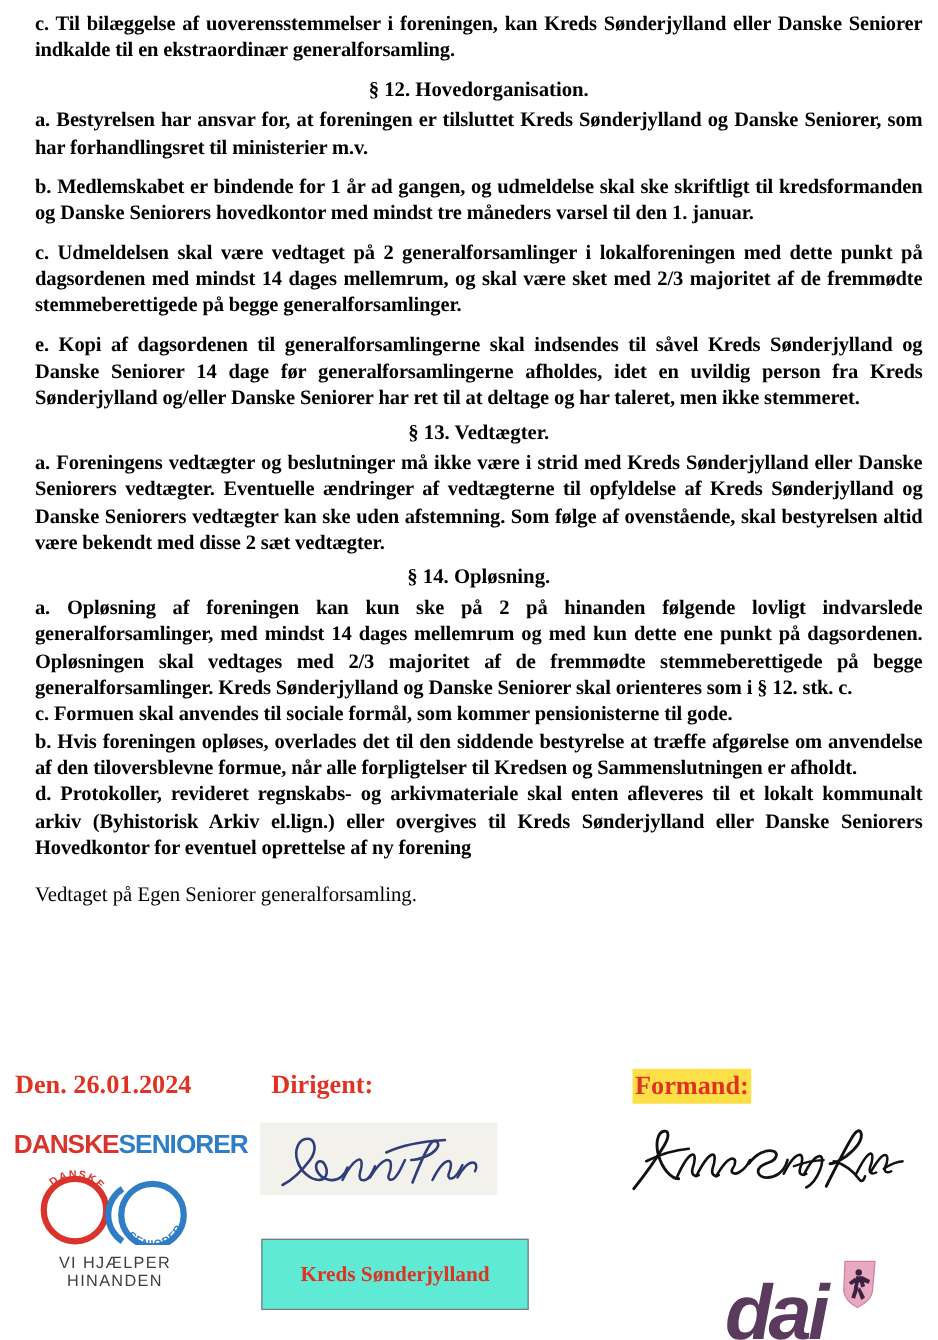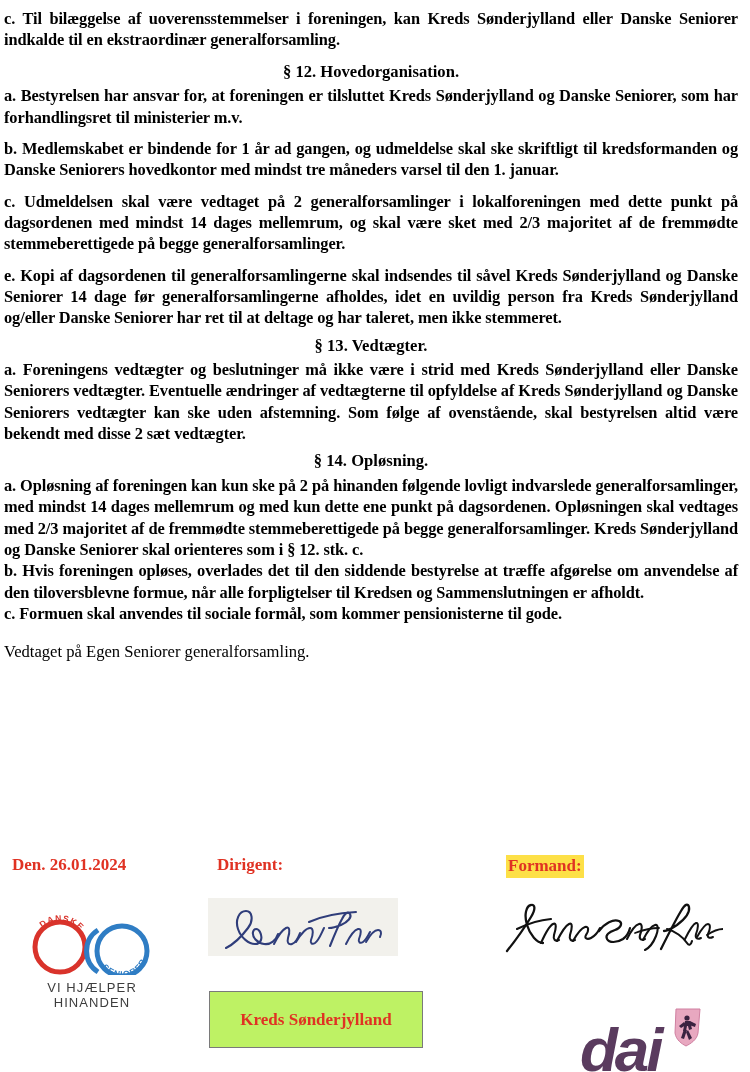--- a/index.html
+++ b/index.html
@@ -12,21 +12,21 @@
     width: 750px;
     height: 1072px;
     position: relative;
     overflow: hidden;
     font-family: "Liberation Serif", "DejaVu Serif", serif;
     color: #000000;
   }
   .page {
     position: absolute;
     inset: 0;
-    padding: 8px 12px 0 4px;
+    padding: 8px 12px 0 28px;
     box-sizing: border-box;
   }
 
   
   .para {
     font-size: 16.4px;
     font-weight: bold;
     line-height: 1.30;
     text-align: justify;
     text-justify: inter-word;
@@ -58,21 +58,21 @@
   
   .sig-labels {
     position: absolute;
     left: 12px;
     right: 12px;
     top: 855px;
     height: 30px;
   }
   .sig-label {
     position: absolute;
-    font-size: 17px;
+    font-size: 21px;
     font-weight: bold;
     color: #e03223;
     white-space: nowrap;
   }
   .sig-label.date    { left: 0px;   top: 0; }
   .sig-label.dirigent{ left: 205px; top: 0; text-align: right; }
   .sig-label.formand {
     left: 494px; top: 0;
     background: #fde047;
     padding: 1px 2px 2px 2px;
@@ -132,21 +132,21 @@
     position: absolute;
     left: 209px;
     top: 991px;
     width: 214px;
     height: 57px;
     border: 1px solid #7a7a7a;
     box-sizing: border-box;
     display: flex;
     align-items: center;
     justify-content: center;
-    background: #bef264;
+    background: #5eead4;
   }
   .kreds-box span {
     font-family: "Liberation Serif", "DejaVu Serif", serif;
     font-weight: bold;
     font-size: 17px;
     color: #e03223;
     white-space: nowrap;
   }
 
   
@@ -176,24 +176,25 @@
   <p class="para gap-sm">e. Kopi af dagsordenen til generalforsamlingerne skal indsendes til såvel Kreds Sønderjylland og Danske Seniorer 14 dage før generalforsamlingerne afholdes, idet en uvildig person fra Kreds Sønderjylland og/eller Danske Seniorer har ret til at deltage og har taleret, men ikke stemmeret.</p>
 
   <div class="heading">§ 13. Vedtægter.</div>
 
   <p class="para gap-sm">a. Foreningens vedtægter og beslutninger må ikke være i strid med Kreds Sønderjylland eller Danske Seniorers vedtægter. Eventuelle ændringer af vedtægterne til opfyldelse af Kreds Sønderjylland og Danske Seniorers vedtægter kan ske uden afstemning. Som følge af ovenstående, skal bestyrelsen altid være bekendt med disse 2 sæt vedtægter.</p>
 
   <div class="heading">§ 14. Opløsning.</div>
 
   <p class="para tight">a. Opløsning af foreningen kan kun ske på 2 på hinanden følgende lovligt indvarslede generalforsamlinger, med mindst 14 dages mellemrum og med kun dette ene punkt på dagsordenen. Opløsningen skal vedtages med 2/3 majoritet af de fremmødte stemmeberettigede på begge generalforsamlinger. Kreds Sønderjylland og Danske Seniorer skal orienteres som i § 12. stk. c.</p>
 
+  <p class="para tight last">c. Formuen skal anvendes til sociale formål, som kommer pensionisterne til gode.</p>
+
   <p class="para tight">b. Hvis foreningen opløses, overlades det til den siddende bestyrelse at træffe afgørelse om anvendelse af den tiloversblevne formue, når alle forpligtelser til Kredsen og Sammenslutningen er afholdt.</p>
 
-  <p class="para tight last">c. Formuen skal anvendes til sociale formål, som kommer pensionisterne til gode.</p>
-
+  <p class="para tight">d. Protokoller, revideret regnskabs- og arkivmateriale skal enten afleveres til et lokalt kommunalt arkiv (Byhistorisk Arkiv el.lign.) eller overgives til Kreds Sønderjylland eller Danske Seniorers Hovedkontor for eventuel oprettelse af ny forening</p>
 
   <div class="closing">Vedtaget på Egen Seniorer generalforsamling.</div>
 </div>
 
 <div class="sig-labels">
   <span class="sig-label date">Den. 26.01.2024</span>
   <span class="sig-label dirigent">Dirigent:</span>
   <span class="sig-label formand">Formand:</span>
 </div>
 
@@ -239,20 +240,23 @@
                C195 19 190 26 182 32 C176 36 172 38 169 38" stroke-width="2.3"></path>
       <path d="M172 36 C180 38 188 44 192 50 C194 53 196 52 197 48" stroke-width="2.1"></path>
       <path d="M190 46 C194 38 198 31 201 30 C204 29 203 36 201 41 C200 45 202 47 206 45" stroke-width="2.0"></path>
       <path d="M202 44 C206 37 210 31 213 31 C216 31 215 37 213 41 C212 44 214 46 218 44" stroke-width="2.0"></path>
       <path d="M212 42 C218 38 224 36 228 36" stroke-width="1.9"></path>
     </g>
   </svg>
 </div>
 
 <div class="ds-logo">
+  <div class="ds-word">
+    <span class="ds-red">DANSKE</span><span class="ds-blue">SENIORER</span>
+  </div>
   <svg viewBox="0 0 168 70" width="168" height="70">
     <defs>
       <path id="arcTop" d="M 26 42 A 26 26 0 0 1 78 42"></path>
       <path id="arcBot" d="M 88 46 A 26 26 0 0 0 140 46"></path>
     </defs>
     <circle cx="52" cy="42" r="25" fill="none" stroke="#d9332b" stroke-width="5"></circle>
     <circle cx="114" cy="46" r="25" fill="none" stroke="#2f7dc4" stroke-width="5"></circle>
     <path d="M 90 25 A 25 25 0 0 0 90 67" fill="none" stroke="#2f7dc4" stroke-width="5"></path>
     <text font-family="'Liberation Sans', sans-serif" font-size="8.5" font-weight="bold" fill="#d9332b" letter-spacing="1.2">
       <textPath href="#arcTop" startOffset="26%">DANSKE</textPath>

